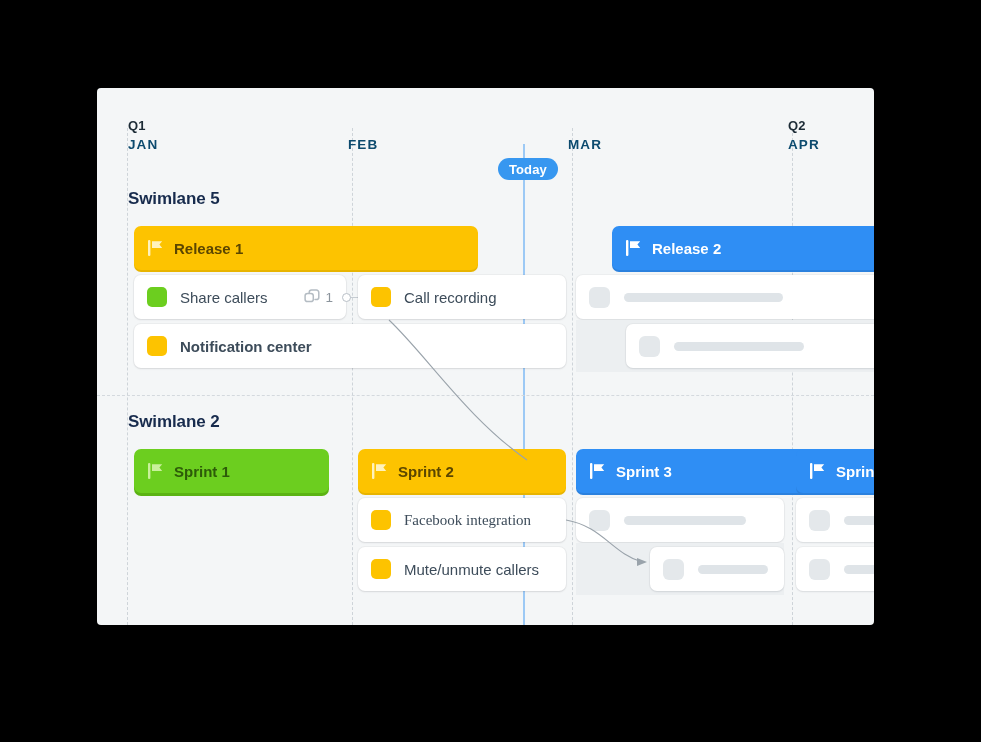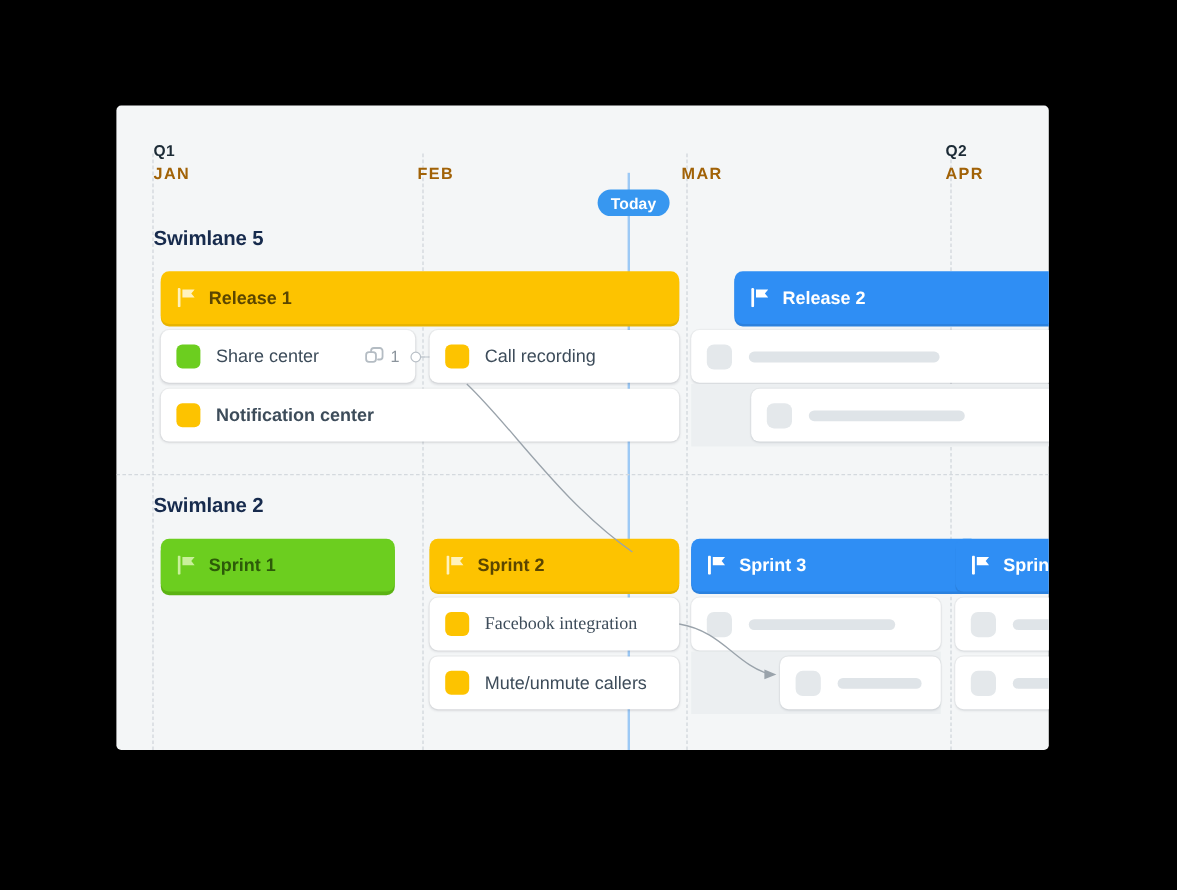--- a/index.html
+++ b/index.html
@@ -28,21 +28,21 @@
   .today-line{position:absolute;top:56px;bottom:0;width:2px;background:#9cc9f5;}
   .today-pill{
     position:absolute;height:22px;padding:0 11px;border-radius:11px;
     background:#3797f0;color:#fff;font-size:13px;font-weight:600;
     display:flex;align-items:center;justify-content:center;
     letter-spacing:.1px;
   }
 
   
   .quarter{position:absolute;font-size:13px;font-weight:700;color:#1c2b36;letter-spacing:.2px;}
-  .month{position:absolute;font-size:13.5px;font-weight:600;color:#a16207;letter-spacing:1.1px;}
+  .month{position:absolute;font-size:13.5px;font-weight:600;color:#0c4a6e;letter-spacing:1.1px;}
 
   
   .lane-title{position:absolute;font-size:17px;font-weight:700;color:#172b4d;letter-spacing:-.1px;}
   .lane-band{position:absolute;background:#eceff1;}
 
   
   .bar{
     position:absolute;height:44px;border-radius:7px;
     display:flex;align-items:center;padding-left:14px;
     font-size:15px;font-weight:700;box-sizing:border-box;
@@ -100,39 +100,39 @@
       <div class="month" style="left:31px;top:49px;">JAN</div>
       <div class="month" style="left:251px;top:49px;">FEB</div>
       <div class="month" style="left:471px;top:49px;">MAR</div>
       <div class="month" style="left:691px;top:49px;">APR</div>
 
       <div class="today-line" style="left:426px;"></div>
       <div class="today-pill" style="left:401px;top:45px;margin-top:25px;">Today</div>
 
       <div class="lane-title" style="left:31px;top:101px;">Swimlane 5</div>
 
-      <div class="bar amber" style="left:37px;top:138px;width:432px;">
+      <div class="bar amber" style="left:37px;top:138px;width:344px;">
         <svg class="flag" width="15" height="16" viewBox="0 0 15 16">
           <rect x="0" y="0" width="2.4" height="16" rx="1" fill="#fff2bd"></rect>
           <path d="M4 1.2 H14.2 L11.4 4.6 L14.2 8 H4 Z" fill="#fff2bd"></path>
         </svg>
         <span>Release 1</span>
       </div>
 
       <div class="bar blue" style="left:479px;top:138px;width:330px;margin-left:36px;">
         <svg class="flag" width="15" height="16" viewBox="0 0 15 16">
           <rect x="0" y="0" width="2.4" height="16" rx="1" fill="#ffffff"></rect>
           <path d="M4 1.2 H14.2 L11.4 4.6 L14.2 8 H4 Z" fill="#ffffff"></path>
         </svg>
         <span>Release 2</span>
       </div>
 
       <div class="card" style="left:37px;top:187px;width:212px;">
         <span class="swatch" style="background:#6cce1f;"></span>
-        <span class="card-label">Share center</span>
+        <span class="card-label">Share callers</span>
         <span class="meta">
           <svg width="16" height="16" viewBox="0 0 16 16">
             <rect x="1.1" y="4.4" width="8.2" height="8.2" rx="2.4" fill="none" stroke="#b4bcc3" stroke-width="1.5"></rect>
             <path d="M5.2 4.0 V3.4 A2.4 2.4 0 0 1 7.6 1 H12.4 A2.4 2.4 0 0 1 14.8 3.4 V8.2 A2.4 2.4 0 0 1 12.4 10.6 H11" fill="none" stroke="#b4bcc3" stroke-width="1.5" stroke-linecap="round"></path>
           </svg>
           <span class="meta-count">1</span>
         </span>
       </div>
 
       <div class="handle-stub" style="left:251px;top:208.5px;width:6px;"></div>

